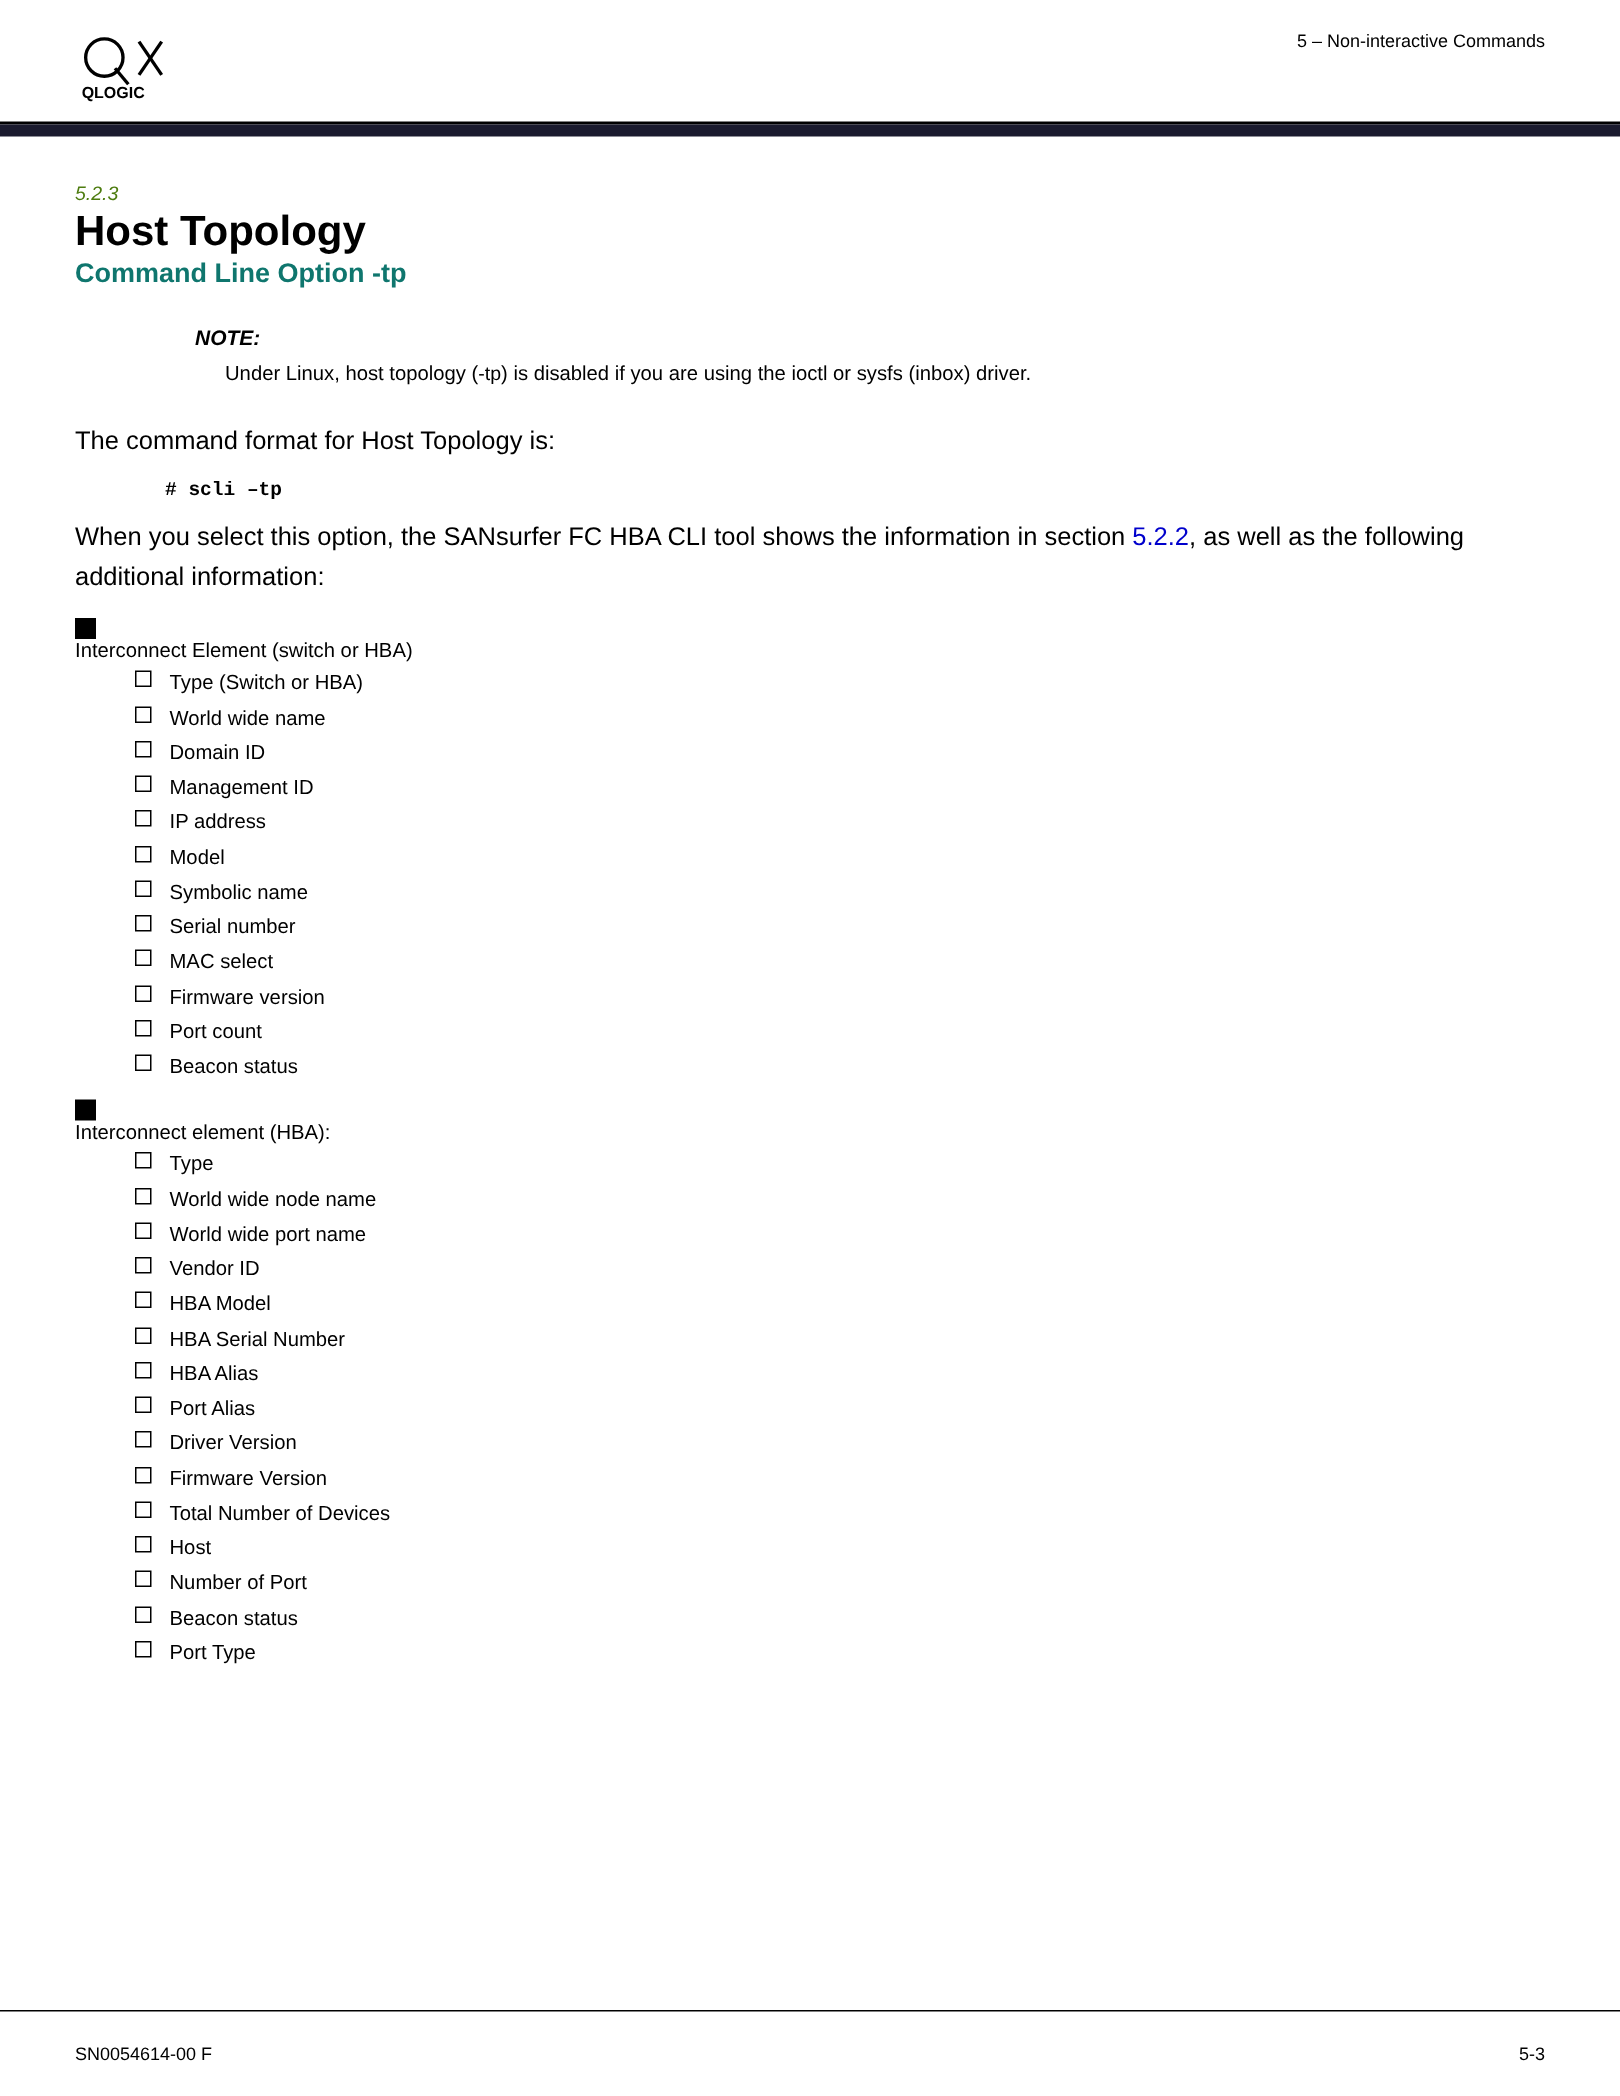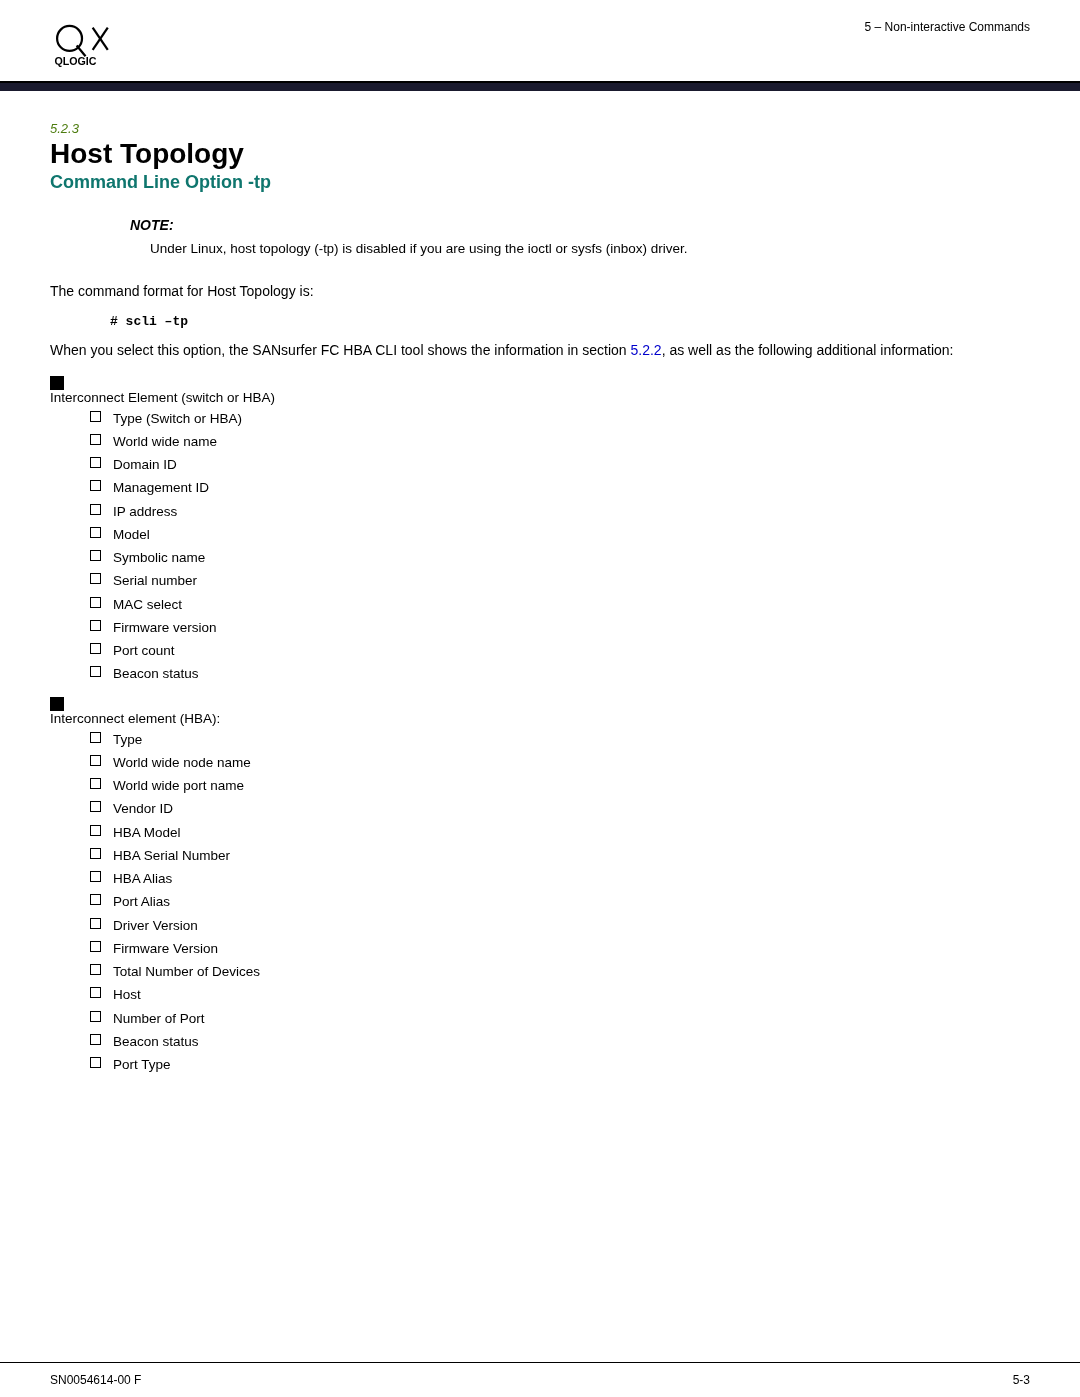--- a/index.html
+++ b/index.html
@@ -101,21 +101,21 @@
       line-height: 1.55;
       margin-left: 20px;
     }
 
     .note-text code {
       font-family: Liberation Sans, sans-serif;
       font-size: 13px;
     }
 
     .paragraph {
-      font-size: 14px;
+      font-size: 17px;
       line-height: 1.6;
       margin-bottom: 12px;
       color: #000;
     }
 
     .paragraph a {
       color: #0000cc;
       text-decoration: none;
     }
 
@@ -175,21 +175,21 @@
     }
 
     .item-text {
       line-height: 1.5;
     }
 
     
     .footer {
       display: flex;
       justify-content: space-between;
-      padding: 10px 50px;
+      padding: 21px 50px;
       border-top: 1.5px solid #000;
       font-size: 12px;
       color: #000;
       margin-top: auto;
     }
   </style>
 </head>
 <body>
 
 <div class="page">

